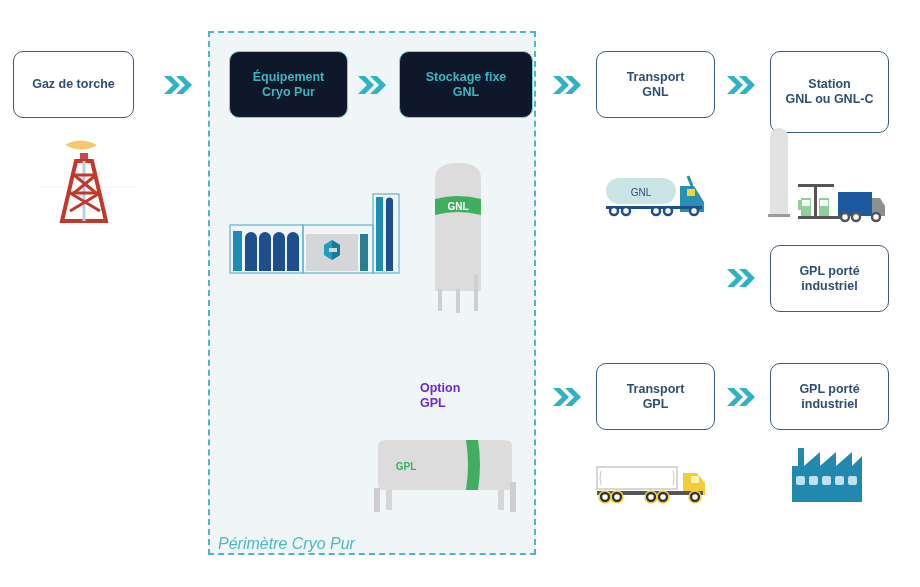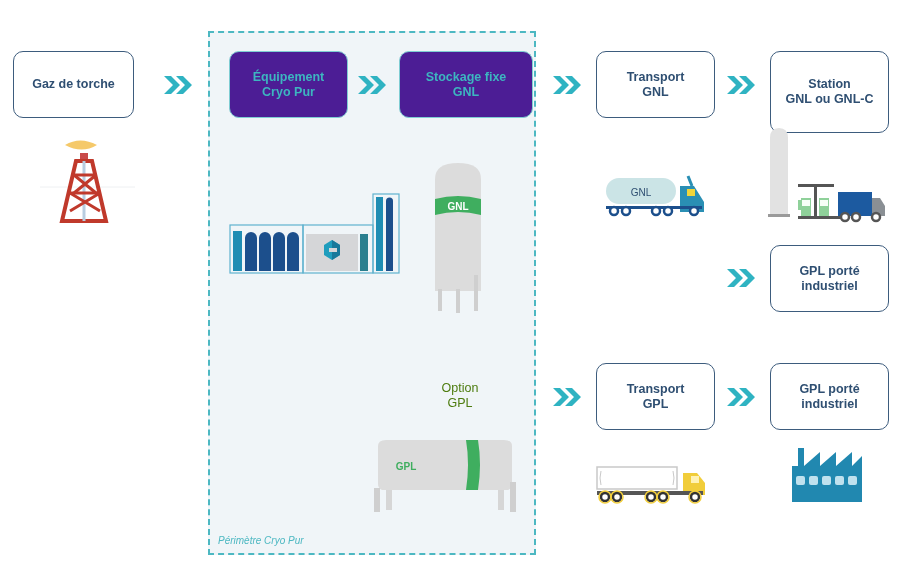--- a/index.html
+++ b/index.html
@@ -1,26 +1,26 @@
 <!DOCTYPE html>
 <html><head>
 <meta charset="utf-8">
 <style>
   html, body { margin:0; padding:0; }
   body { width:920px; height:587px; background:#ffffff; position:relative; overflow:hidden;
          font-family:"Liberation Sans", sans-serif; }
   .box { position:absolute; box-sizing:border-box; border:1.5px solid #3d5c7d; border-radius:10px;
          background:#fff; display:flex; align-items:center; justify-content:center; text-align:center;
          color:#2f4f72; font-weight:bold; font-size:12.5px; line-height:15px; white-space:pre-line; }
-  .box.teal { border-color:#7fcdd3; color:#3db5c0; background:#4c1d95; }
+  .box.teal { border-color:#7fcdd3; color:#3db5c0; background:#0f172a; }
   .perimeter { position:absolute; left:208px; top:31px; width:328px; height:524px; box-sizing:border-box;
                border:2.5px dashed #4db8c2; background:#f0f5f8; }
-  .perim-label { position:absolute; left:218px; top:535px; font-size:10px; font-style:italic; color:#4db8c2; }
-  .option-label { position:absolute; left:420px; top:381px; width:80px; text-align:center; font-weight:normal;
-                  font-size:12.5px; line-height:15px; color:#4d7c0f; white-space:pre-line; }
+  .perim-label { position:absolute; left:218px; top:535px; font-size:16px; font-style:italic; color:#4db8c2; }
+  .option-label { position:absolute; left:420px; top:381px; width:80px; text-align:left; font-weight:bold;
+                  font-size:12.5px; line-height:15px; color:#6d28d9; white-space:pre-line; }
   svg { position:absolute; overflow:visible; }
 </style>
 </head>
 <body>
 
 <div class="perimeter"></div>
 <div class="perim-label">Périmètre Cryo Pur</div>
 
 <div class="box" style="left:13px;top:51px;width:121px;height:67px;">Gaz de torche</div>
 <div class="box teal" style="left:229px;top:51px;width:119px;height:67px;">Équipement

